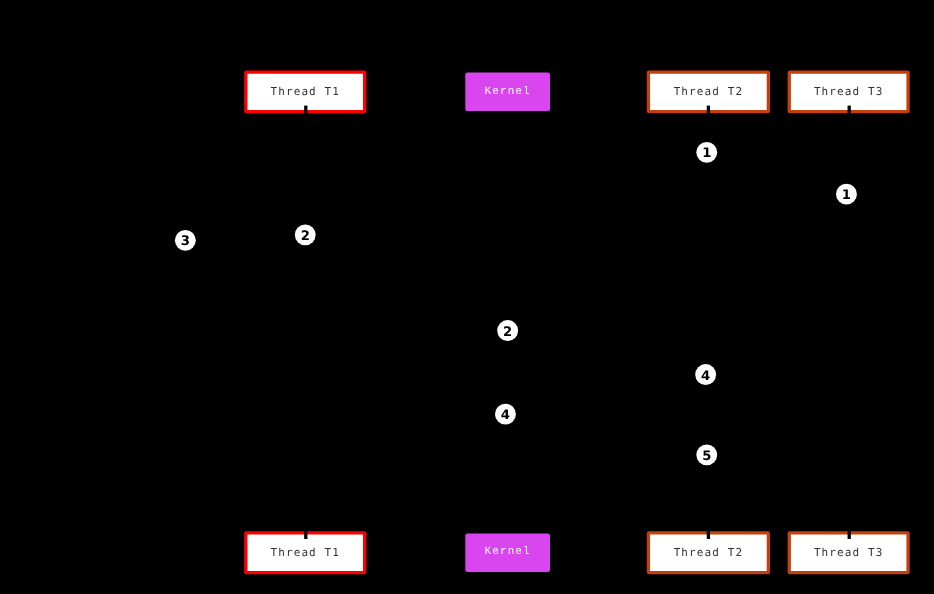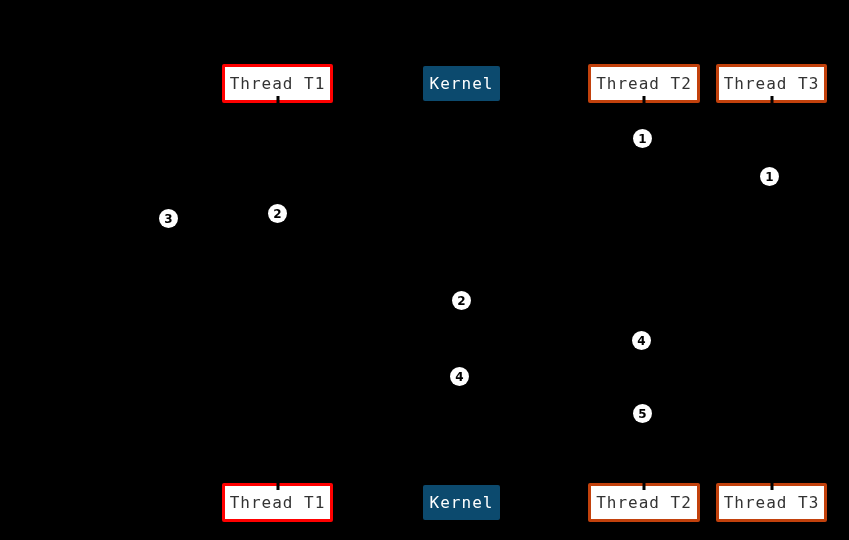--- a/index.html
+++ b/index.html
@@ -16,38 +16,39 @@
     font-family: "DejaVu Sans Mono", "Liberation Mono", monospace;
   }
   
   .p-box {
     position: absolute;
     box-sizing: border-box;
     display: flex;
     align-items: center;
     justify-content: center;
     border-radius: 2px;
-    font-size: 16px;
+    font-size: 10px;
     letter-spacing: 1px;
     white-space: nowrap;
   }
   .p-box.red-outline {
     background: #FFFFFF;
     border: 3px solid #FF0000;
     color: #333333;
   }
   .p-box.blue-outline {
     background: #FFFFFF;
     border: 3px solid #c2410c;
     color: #333333;
   }
   .p-box.blue-filled {
-    background: #0c4a6e;
+    background: #d946ef;
     border: none;
     color: #FFFFFF;
+    font-family: Liberation Mono, monospace;
   }
   
   .p-box.notch-bottom::after,
   .p-box.notch-top::after {
     content: "";
     position: absolute;
     left: 50%;
     transform: translateX(-50%);
     width: 3px;
     height: 7px;

